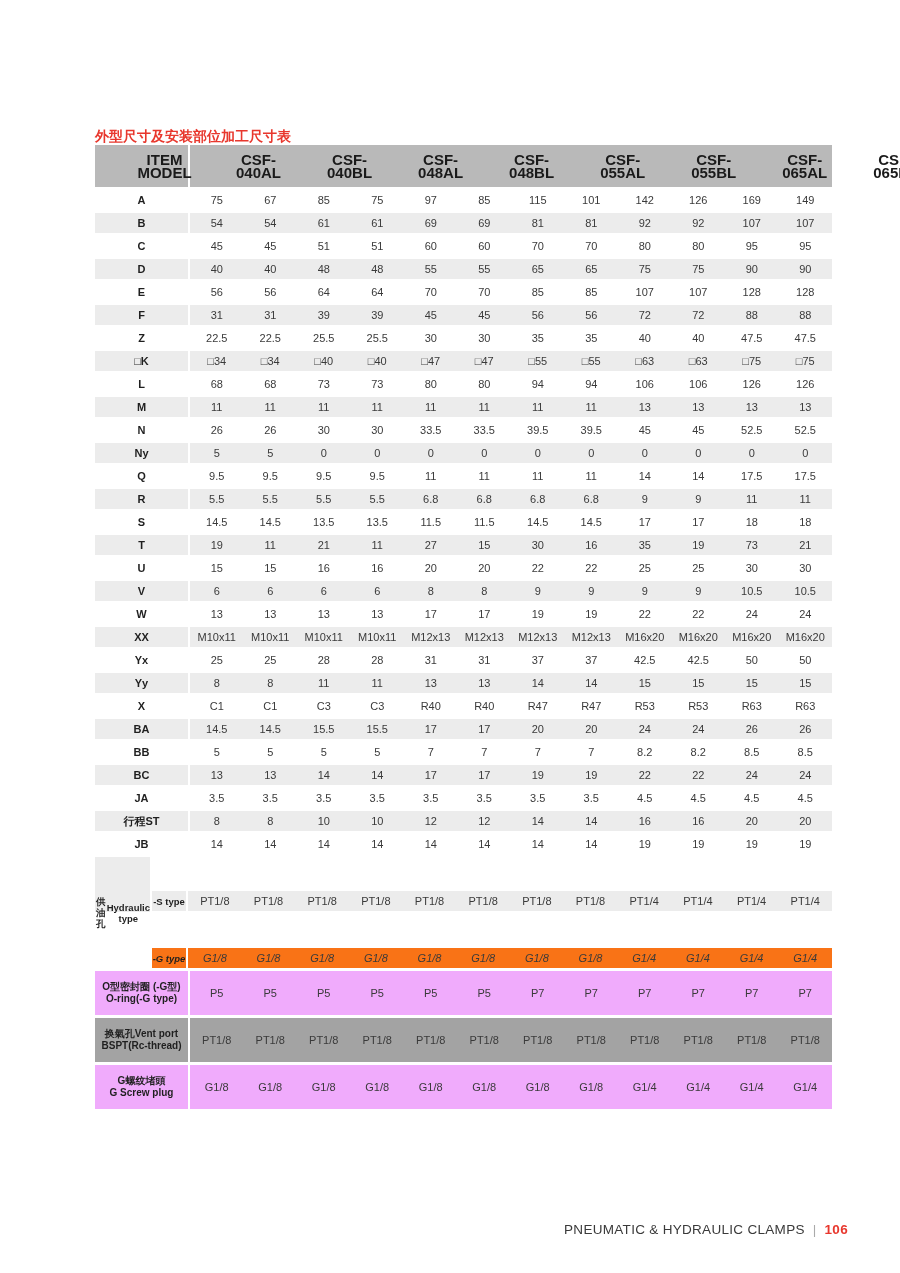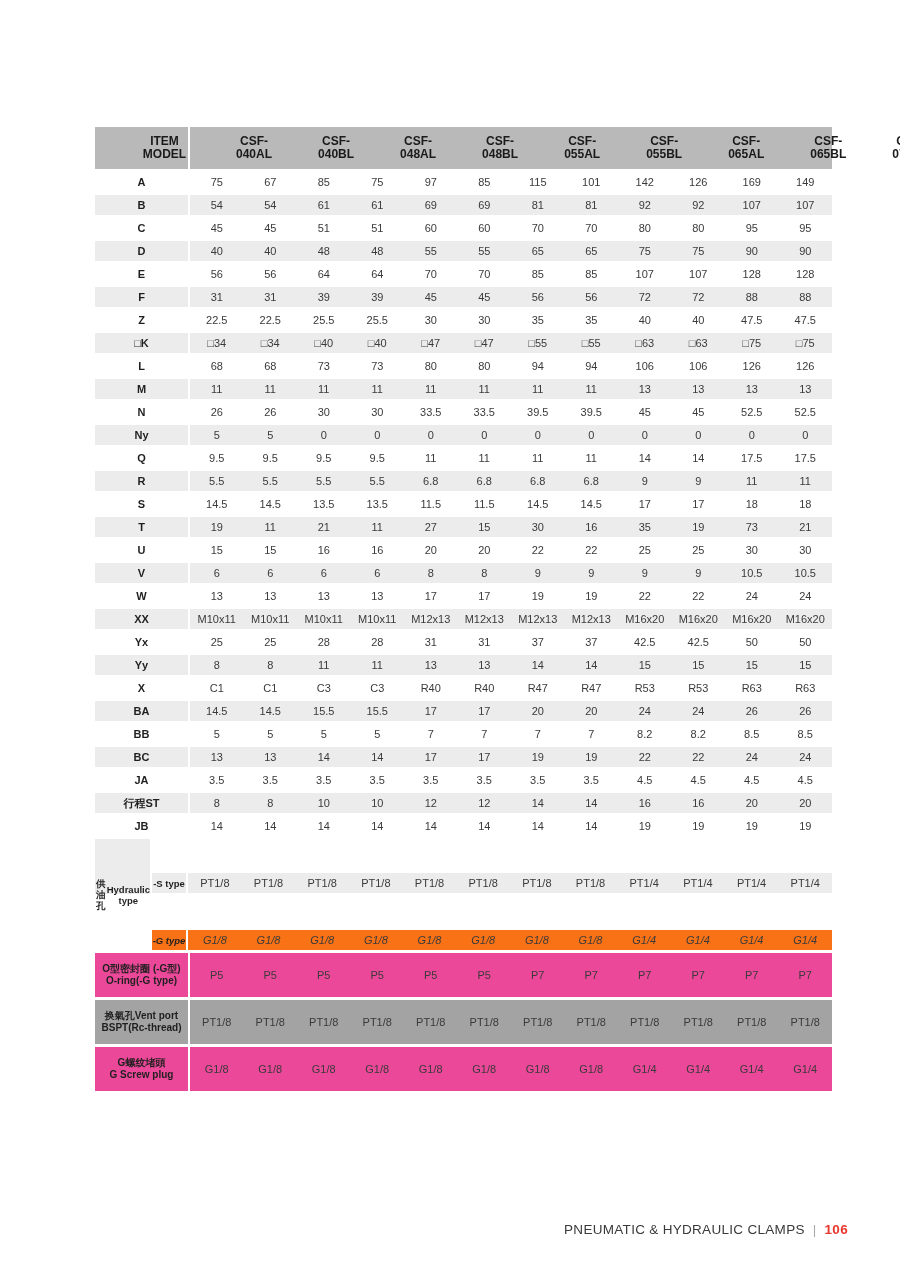--- a/index.html
+++ b/index.html
@@ -16,21 +16,21 @@
   .title-row { display:flex; justify-content:space-between; align-items:flex-end; margin-bottom:7px; }
   .title-en { color:#e8372d; font-size:14px; line-height:17px; }
   .unit { color:#e8372d; font-size:13px; }
 
   
   .thead { display:flex; background:#b9b9b9; height:42px; }
   .c-item { width:95px; flex:none; display:flex; flex-direction:column;
             align-items:center; justify-content:center; border-right:2px solid #fff; }
   .c-data { flex:1 1 0; display:flex; flex-direction:column; align-items:center; justify-content:center;
             text-align:center; font-size:11px; color:#3a3a3a; }
-  .thead .c-item, .thead .c-data { font-weight:bold; font-size:12px; color:#1a1a1a; line-height:13px;padding-left:46px; }
+  .thead .c-item, .thead .c-data { font-weight:bold; font-size:15px; color:#1a1a1a; line-height:13px;padding-left:46px; }
 
   
   .r { display:flex; height:20px; margin-top:3px; background:#ffffff; }
   .r.alt { background:#ececec; }
   .lab { font-weight:bold; font-size:11px; color:#1f1f1f; justify-content:center; }
   .r .c-data { justify-content:center; }
 
   
   .hyd { display:flex; margin-top:3px; }
   .hyd-label { width:57px; flex:none; border-right:2px solid #fff;
@@ -39,36 +39,37 @@
                font-weight:bold; font-size:9.5px; line-height:11px; color:#1f1f1f; text-align:center; }
   .hyd-rows { flex:1 1 0; display:flex; flex-direction:column; }
   .hyd-subrow { display:flex; height:20px;margin-top:34px; }
   .hyd-subrow.first { background:#ececec; margin-bottom:3px; }
   .hyd-subrow.second { background:#f97316;font-style:italic; }
   .hyd-type { width:36px; flex:none; display:flex; align-items:center; justify-content:center;
               font-weight:bold; font-size:9.5px; color:#1f1f1f; border-right:2px solid #fff; }
 
   
   .sp { display:flex; height:44px; margin-top:3px; background:#a3a3a3; }
-  .sp.alt { background:#ec4899; }
+  .sp.alt { background:#f0abfc; }
   .sp .c-item { font-weight:bold; font-size:10px; line-height:12px; text-align:center; color:#1f1f1f; }
   .sp .c-data { justify-content:center; }
 
   
   .footer { position:absolute; top:1222px; right:52px; font-size:13.5px; color:#3a3a3a;
             display:flex; align-items:flex-start; gap:8px; letter-spacing:0.3px;margin-left:24px; }
   .footer .sep { color:#aaaaaa; font-weight:normal; }
   .footer .pg { color:#e8372d; font-weight:bold; }
 </style>
 </head>
 <body>
 
 <div class="page">
   <div class="content">
 
+    <div class="title-zh">外型尺寸及安装部位加工尺寸表</div>
 
     <div class="thead">
       <div class="c-item">
         <span>ITEM</span>
         <span>MODEL</span>
       </div>
     <div class="c-data">
           <div class="">CSF-</div>
           <div class="">040AL</div>
         </div>

